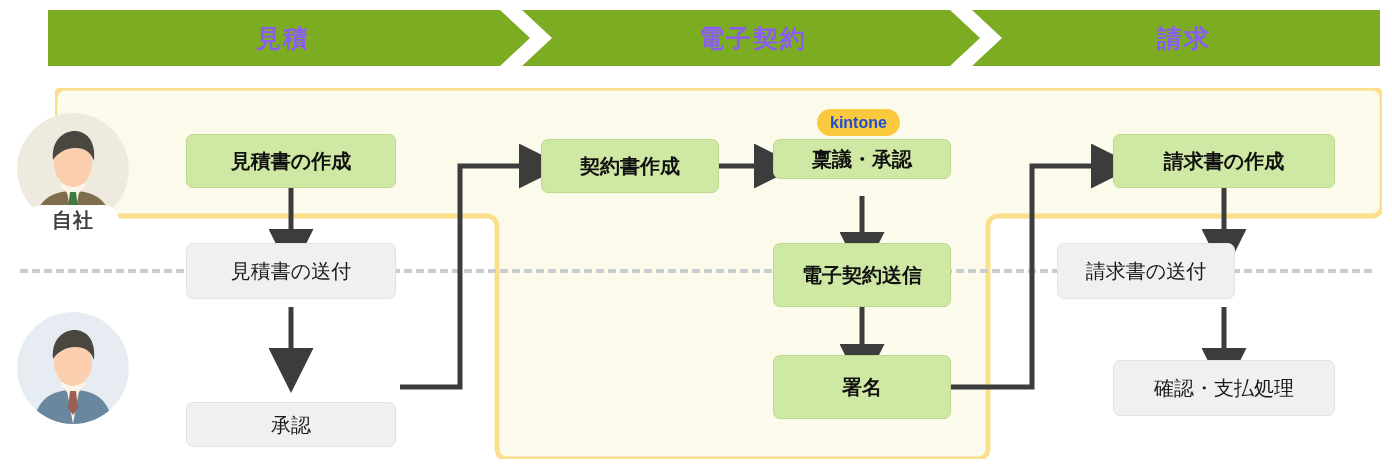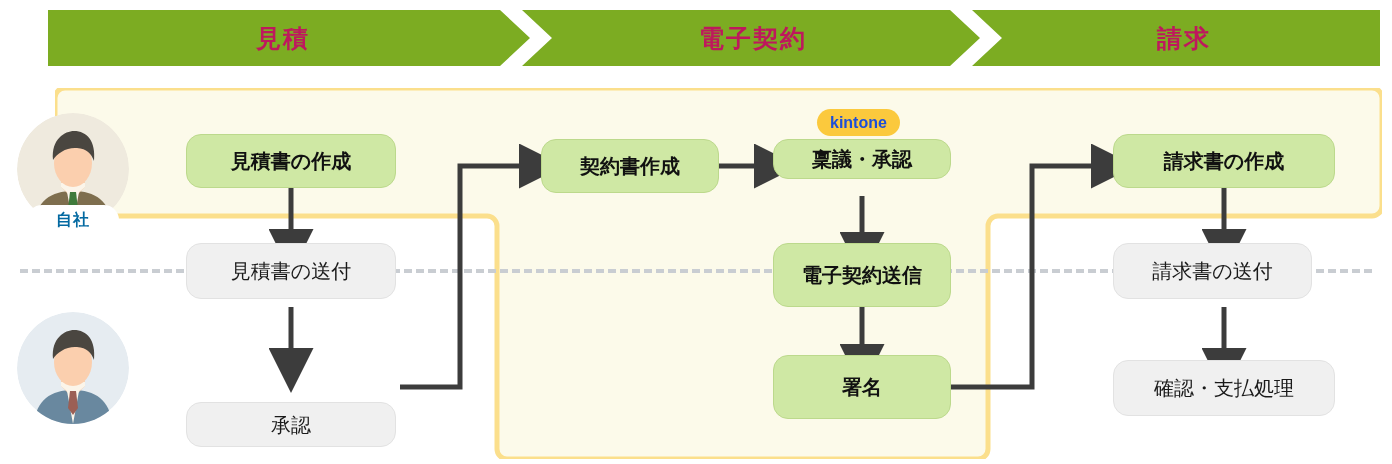--- a/index.html
+++ b/index.html
@@ -17,21 +17,21 @@
   
   #phase-bar{
     position:absolute;
     left:48px; top:10px;
     width:1332px; height:56px;
   }
   .phase-seg{
     position:absolute;
     top:0; height:56px;
     display:flex; align-items:center; justify-content:center;
-    color:#be185d;
+    color:#8b5cf6;
     font-size:25px;
     font-weight:bold;
     letter-spacing:2px;
   }
   .phase-label{ position:relative; z-index:3; }
   
   #lane-divider{
     position:absolute;
     left:20px; top:269px;
     width:1352px; height:0;
@@ -50,28 +50,28 @@
     position:absolute; left:9px; top:0;
     width:112px; height:112px; border-radius:50%;
     overflow:hidden;
   }
   .avatar-chip{
     position:absolute; left:19px; top:92px;
     width:92px; height:30px;
     background:#ffffff;
     border-radius:16px;
     display:flex; align-items:center; justify-content:center;
-    font-size:16px; font-weight:bold; color:#0369a1;
+    font-size:20px; font-weight:bold; color:#404040;
     letter-spacing:1px;
   }
   
   .node{
     position:absolute;
     display:flex; align-items:center; justify-content:center;
-    border-radius:15px;
+    border-radius:7px;
     font-size:20px;
     text-align:center;
     line-height:1.1;
     box-sizing:border-box;
   }
   .node.green{
     background:#cfe8a4;
     border:1px solid #bcd98c;
     color:#111111;
     font-weight:bold;
@@ -212,21 +212,21 @@
   </div>
 
   <div class="node green" style="left:773px; top:355px; width:178px; height:64px;">
     <span>署名</span>
   </div>
 
   <div class="node green" style="left:1113px; top:134px; width:222px; height:54px;align-items:center;">
     <span>請求書の作成</span>
   </div>
 
-  <div class="node grey" style="left:1113px; top:243px; width:199px; height:56px;">
+  <div class="node grey" style="left:1057px; top:243px; width:178px; height:56px;">
     <span>請求書の送付</span>
   </div>
 
   <div class="node grey" style="left:1113px; top:360px; width:222px; height:56px;">
     <span>確認・支払処理</span>
   </div>
 
 </div>
 
 </body></html>

